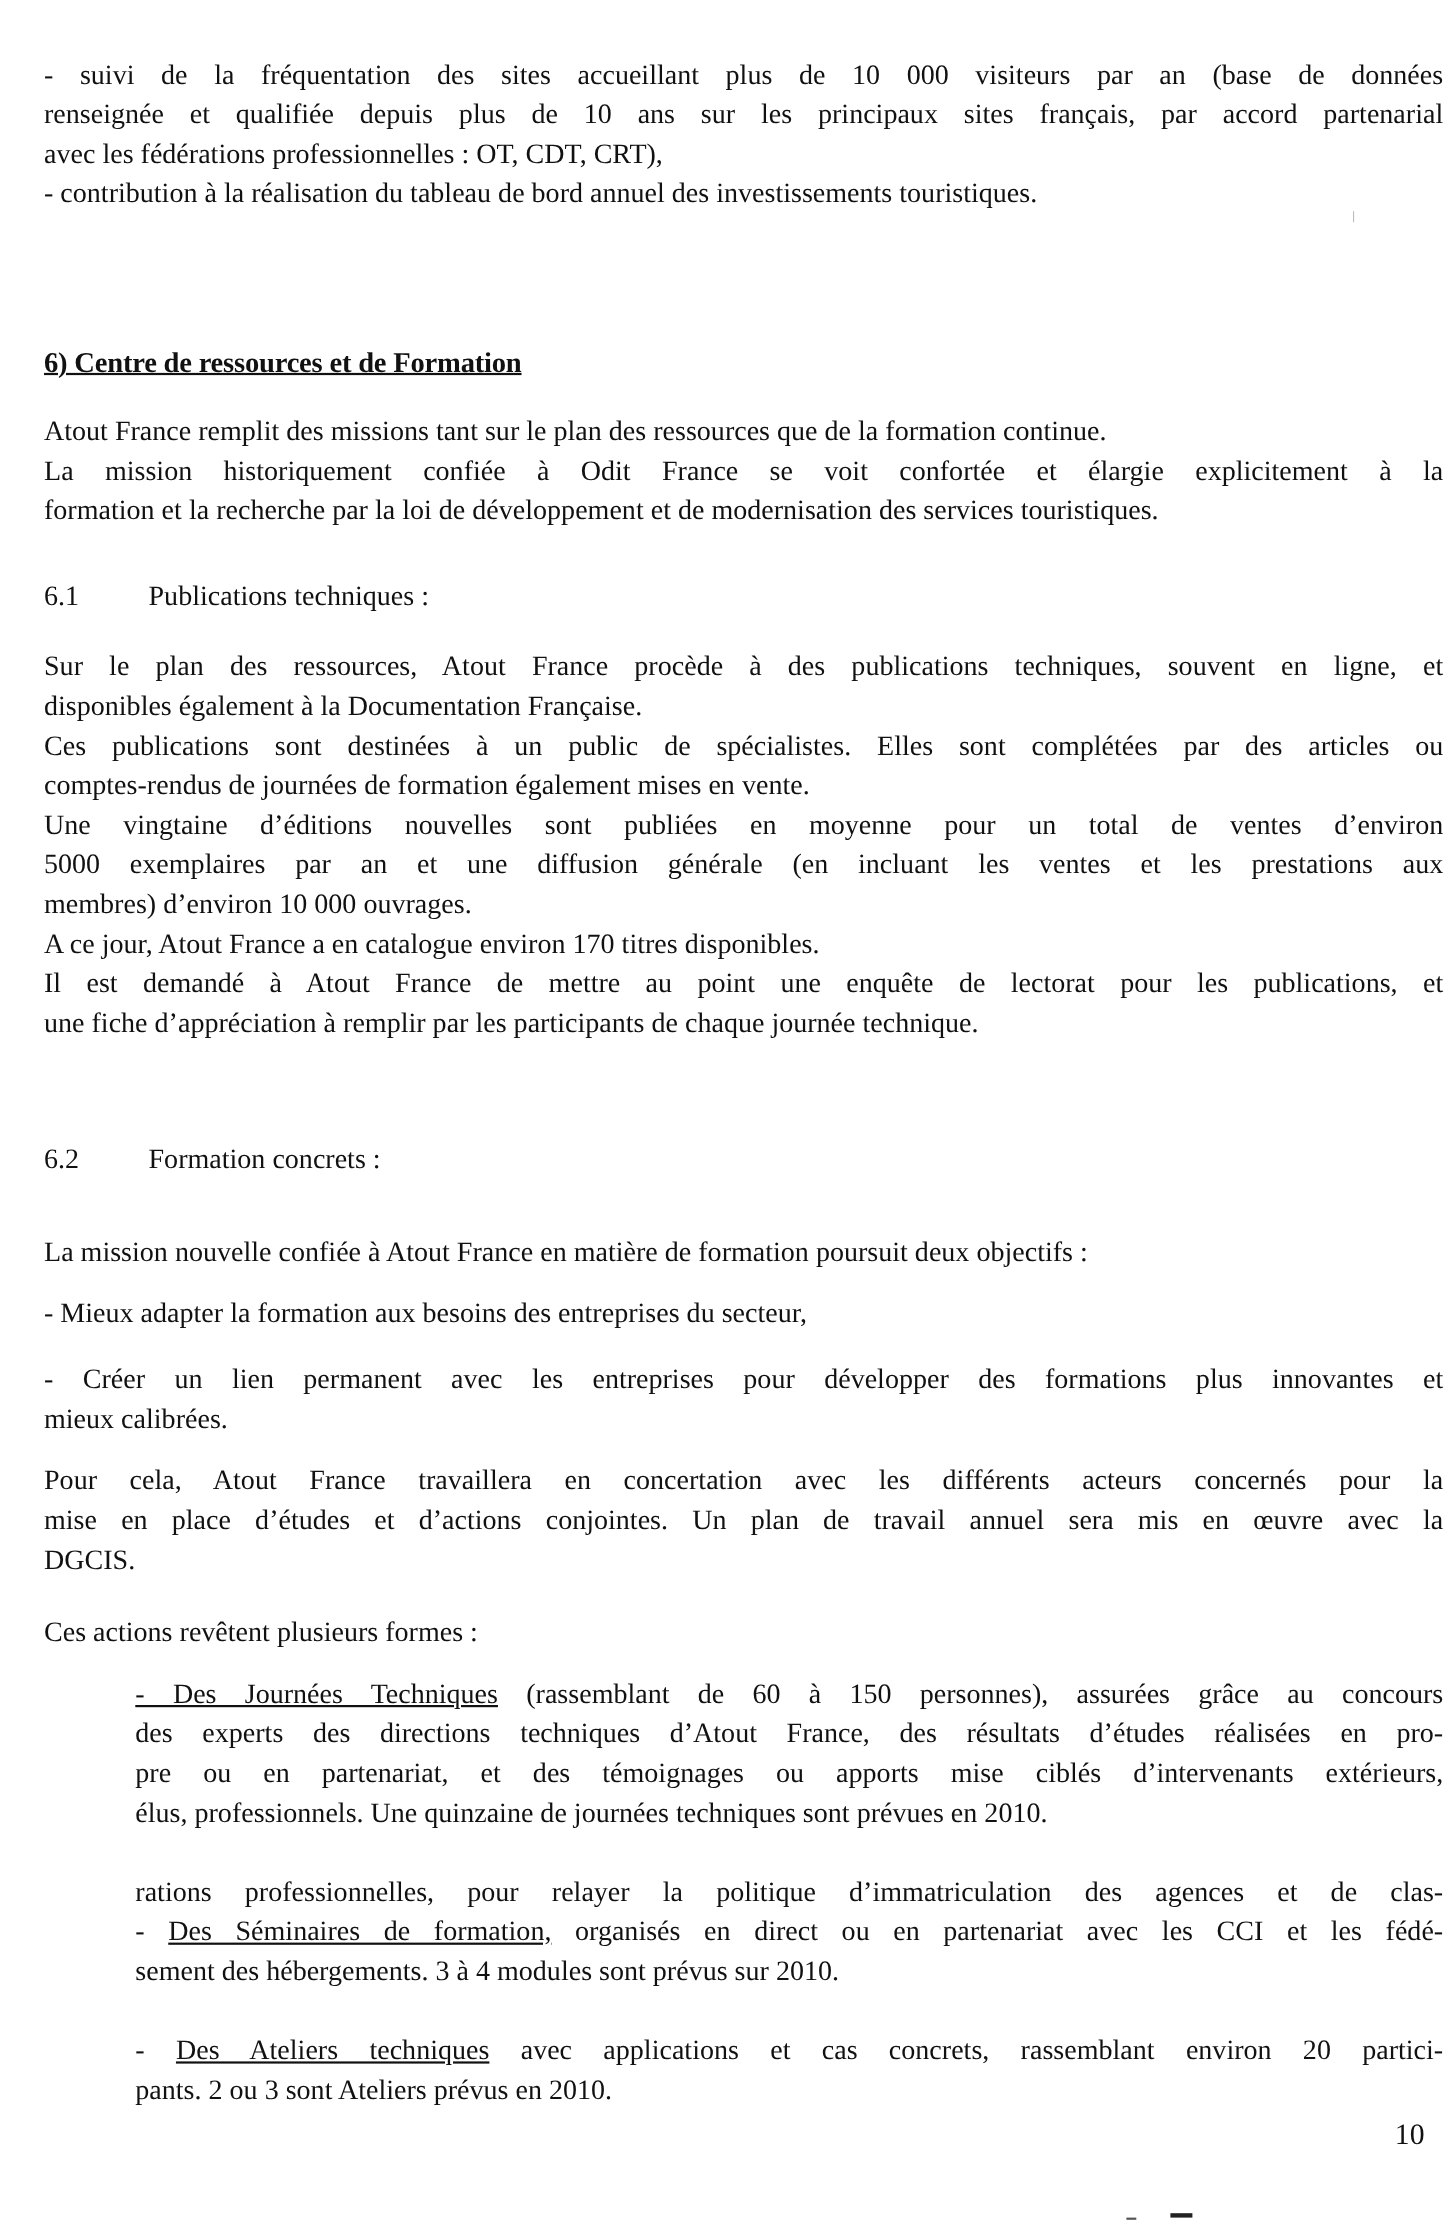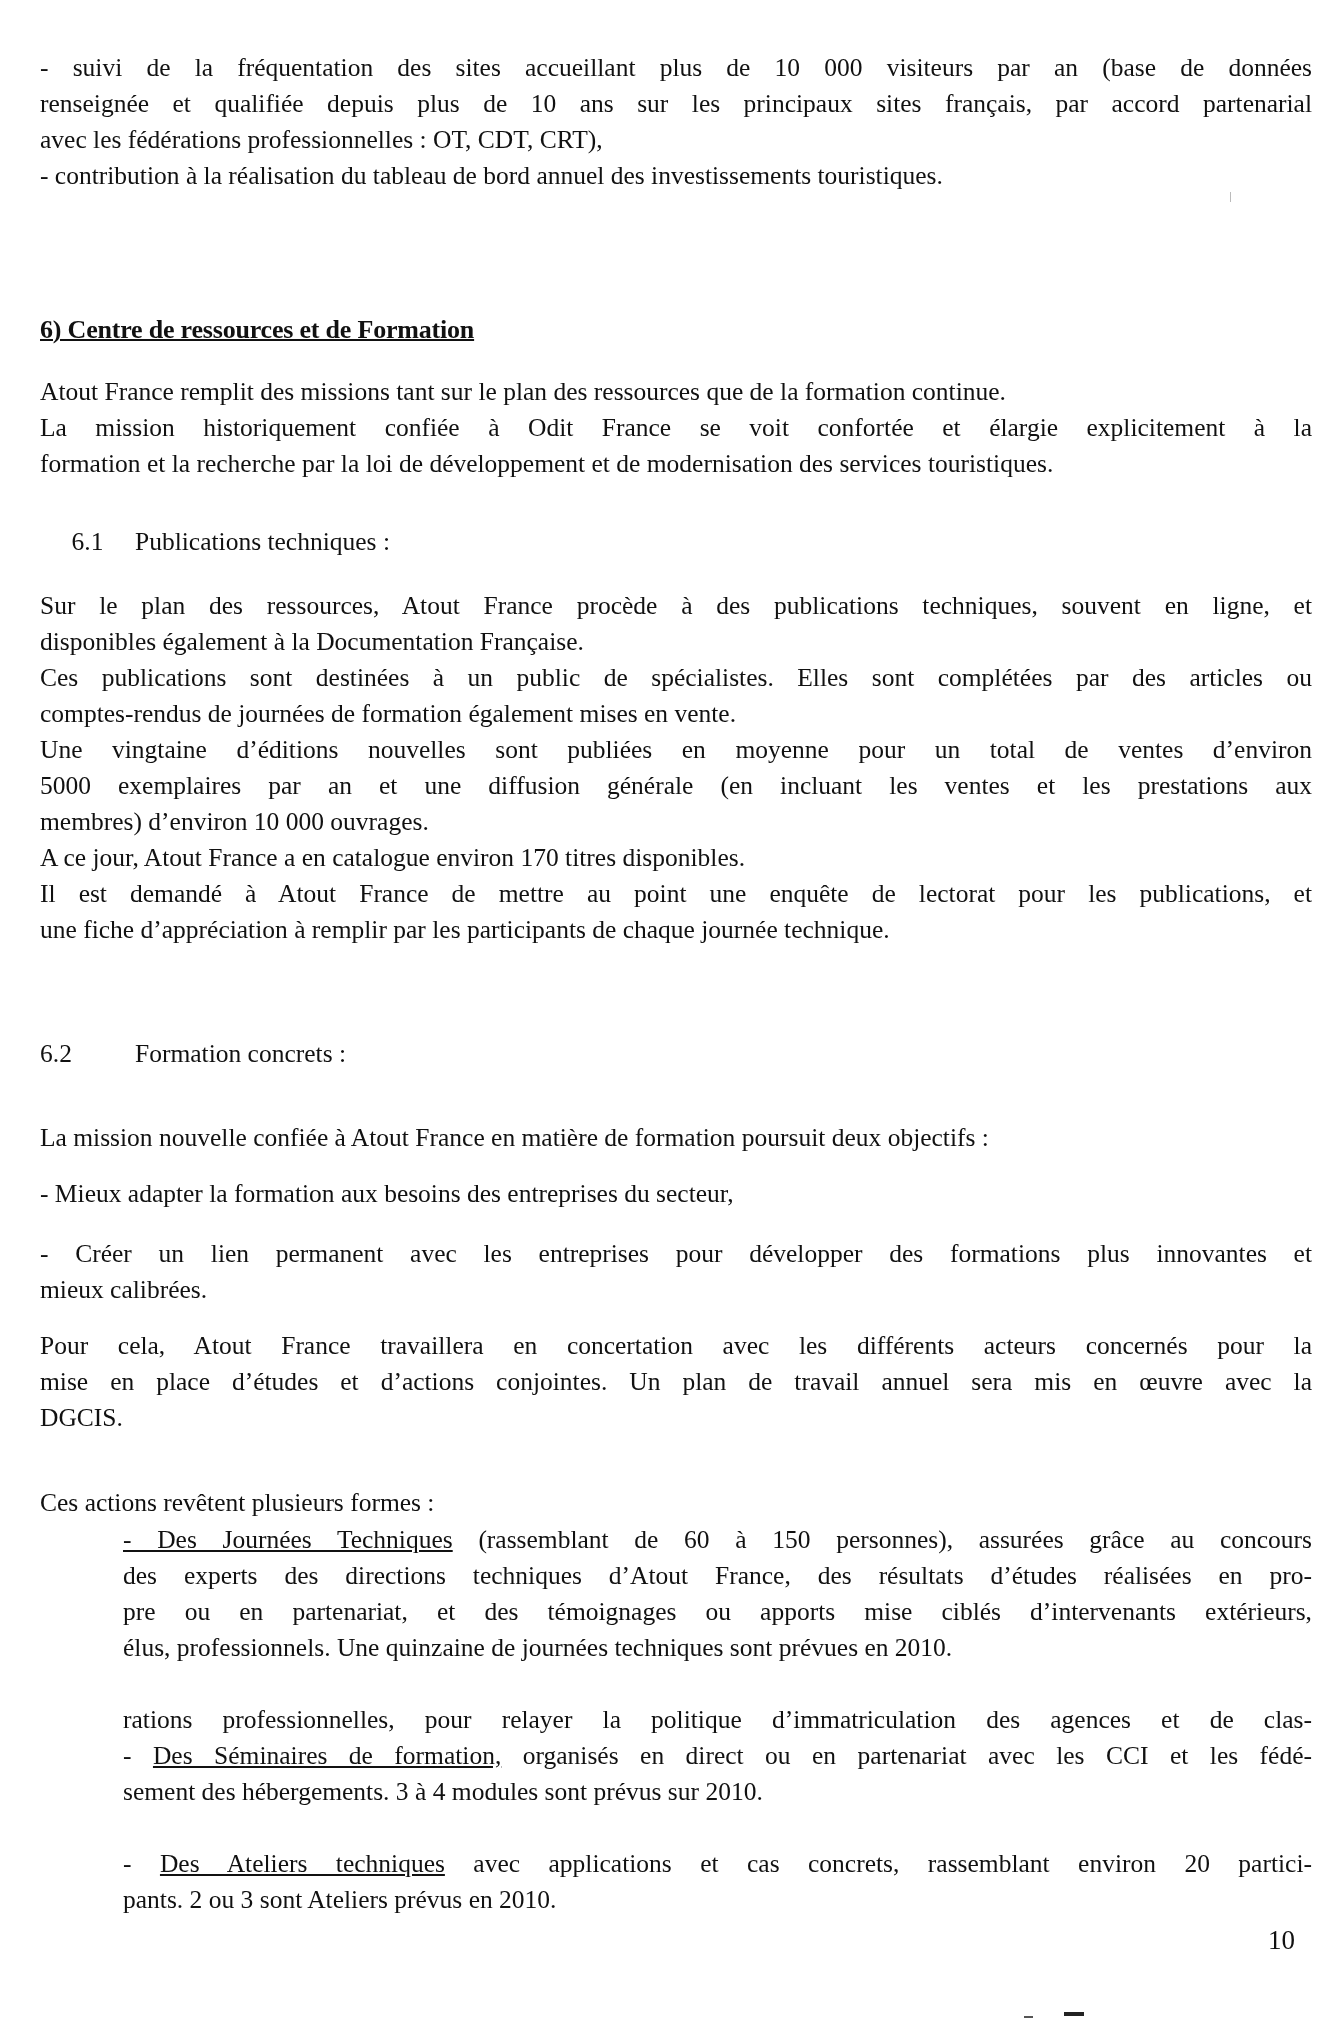--- a/index.html
+++ b/index.html
@@ -43,21 +43,21 @@
   <div class="mark1"></div>
 
   <div class="heading">6) Centre de ressources et de  Formation</div>
 
   <div class="block" style="top:374px;">
     <span class="line">Atout France remplit des missions tant sur le plan des ressources que de la formation continue.</span>
     <span class="jline">La mission historiquement confiée à Odit France se voit confortée et élargie explicitement à la</span>
     <span class="line">formation et la recherche par la loi de développement et de modernisation des services touristiques.</span>
   </div>
 
-  <div class="sub" style="top:524px;text-align:center;">
+  <div class="sub" style="top:524px;">
     <span class="num">6.1</span><span>Publications techniques :</span>
   </div>
 
   <div class="block" style="top:588px;">
     <span class="jline">Sur le plan des ressources, Atout France procède à des publications techniques, souvent en ligne, et</span>
     <span class="line">disponibles également à la Documentation Française.</span>
     <span class="jline">Ces publications sont destinées à un public de spécialistes. Elles sont complétées par des articles ou</span>
     <span class="line">comptes-rendus de journées de formation également mises en vente.</span>
     <span class="jline">Une vingtaine d’éditions nouvelles sont publiées en moyenne pour un total de ventes d’environ</span>
     <span class="jline">5000 exemplaires par an et une diffusion générale (en incluant les ventes et les prestations aux</span>
@@ -83,21 +83,21 @@
     <span class="jline">Pour cela, Atout France travaillera en concertation avec les différents acteurs concernés pour la</span>
     <span class="jline">mise en place d’études et d’actions conjointes. Un plan de travail annuel sera mis en œuvre avec la</span>
     <span class="line">DGCIS.</span>
   </div>
 
   <div class="block" style="top:1236px;">
     <span class="jline">- Créer un lien permanent avec les entreprises pour développer des formations plus innovantes et</span>
     <span class="line">mieux calibrées.</span>
   </div>
 
-  <div class="block" style="top:1466px;margin-top:19px;">
+  <div class="block" style="top:1466px;">
     <span class="line">Ces actions revêtent plusieurs formes :</span>
   </div>
 
   <div class="indent" style="top:1522px;">
     <span class="jline"><span></span><span class="u">- Des Journées Techniques</span><span> (rassemblant de 60 à 150 personnes), assurées grâce au concours</span></span>
     <span class="jline">des experts des directions techniques d’Atout France, des résultats d’études réalisées en pro-</span>
     <span class="jline">pre ou en partenariat, et des témoignages ou apports mise ciblés d’intervenants extérieurs,</span>
     <span class="line">élus, professionnels. Une quinzaine de journées techniques sont prévues en 2010.</span>
   </div>
 

